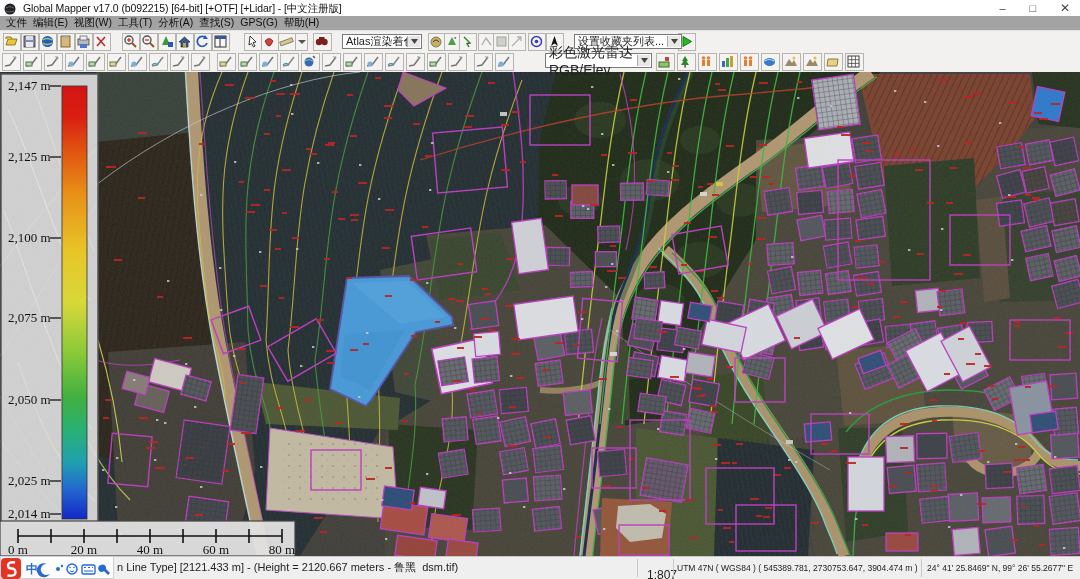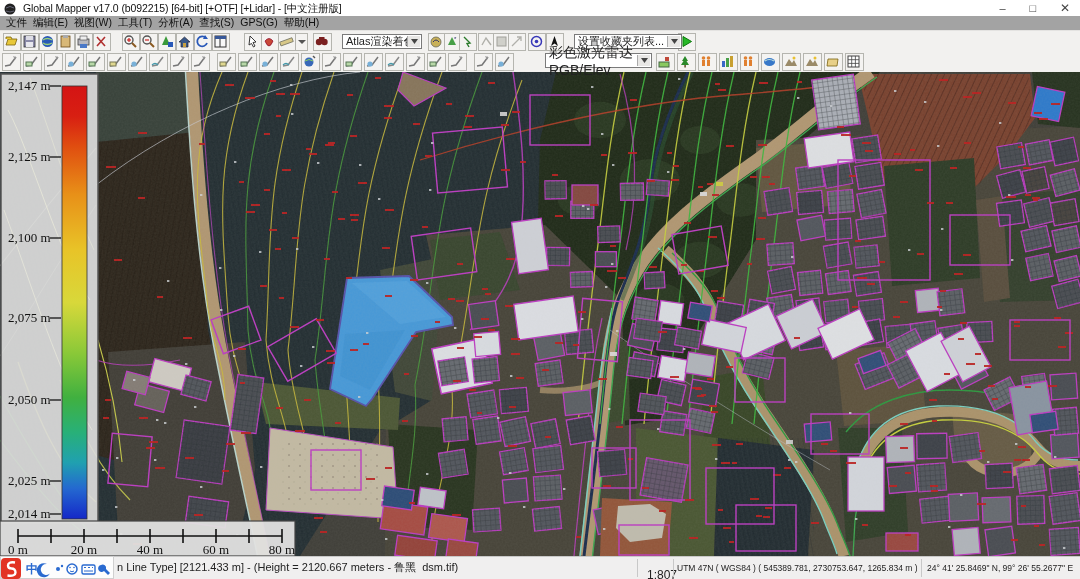--- a/index.html
+++ b/index.html
@@ -1164,21 +1164,21 @@
 <text x="150" y="554" font-family="Liberation Serif, serif" font-size="13" fill="#111" text-anchor="middle">40 m</text>
 <text x="216" y="554" font-family="Liberation Serif, serif" font-size="13" fill="#111" text-anchor="middle">60 m</text>
 <text x="282" y="554" font-family="Liberation Serif, serif" font-size="13" fill="#111" text-anchor="middle">80 m</text>
 </g>
 </svg>
 <div class="statusbar">
  <div class="seg" style="left:117px; font-size:11px; top:3px">n Line Type] [2121.433 m] - (Height = 2120.667 meters - 鲁黑&nbsp; dsm.tif)</div>
  <div class="sep" style="left:637px"></div>
  <div class="seg" style="left:647px; font-size:12px; top:11px">1:807</div>
  <div class="sep" style="left:673px"></div>
- <div class="seg" style="left:677px; font-size:8.5px; top:6px">UTM 47N ( WGS84 ) ( 545389.781, 2730753.647, 1265.834 m )</div>
+ <div class="seg" style="left:677px; font-size:8.5px; top:6px">UTM 47N ( WGS84 ) ( 545389.781, 2730753.647, 3904.474 m )</div>
  <div class="sep" style="left:921px"></div>
  <div class="seg" style="left:927px; font-size:8.5px; top:6px">24° 41' 25.8469" N, 99° 26' 55.2677" E</div>
  <div style="position:absolute; left:0; bottom:0; width:114px; height:23px; background:#fdfdfd; border:1px solid #d0d0d0;">
   <svg width="114" height="23">
    <rect x="0" y="1" width="20" height="21" rx="4" fill="#e23324"></rect>
    <path d="M14,5.5 Q7,4.5 7,8.5 Q7,11.5 10.5,11.5 Q14.5,11.5 14.5,15.5 Q14.5,19.5 6.5,18.5" stroke="#fff" stroke-width="2.4" fill="none"></path>
    <text x="25" y="16" font-size="12" fill="#2a6ad0" font-weight="bold" font-family="Liberation Sans">中</text>
    <path d="M46,7 a5.5,5.5 0 1 0 3,9.5 a7,7 0 1 1 -3,-9.5" fill="#2a6ad0"></path>
    <circle cx="57" cy="12" r="2" fill="#2a6ad0"></circle>
         <circle cx="61" cy="9" r="1.2" fill="#2a6ad0"></circle>

